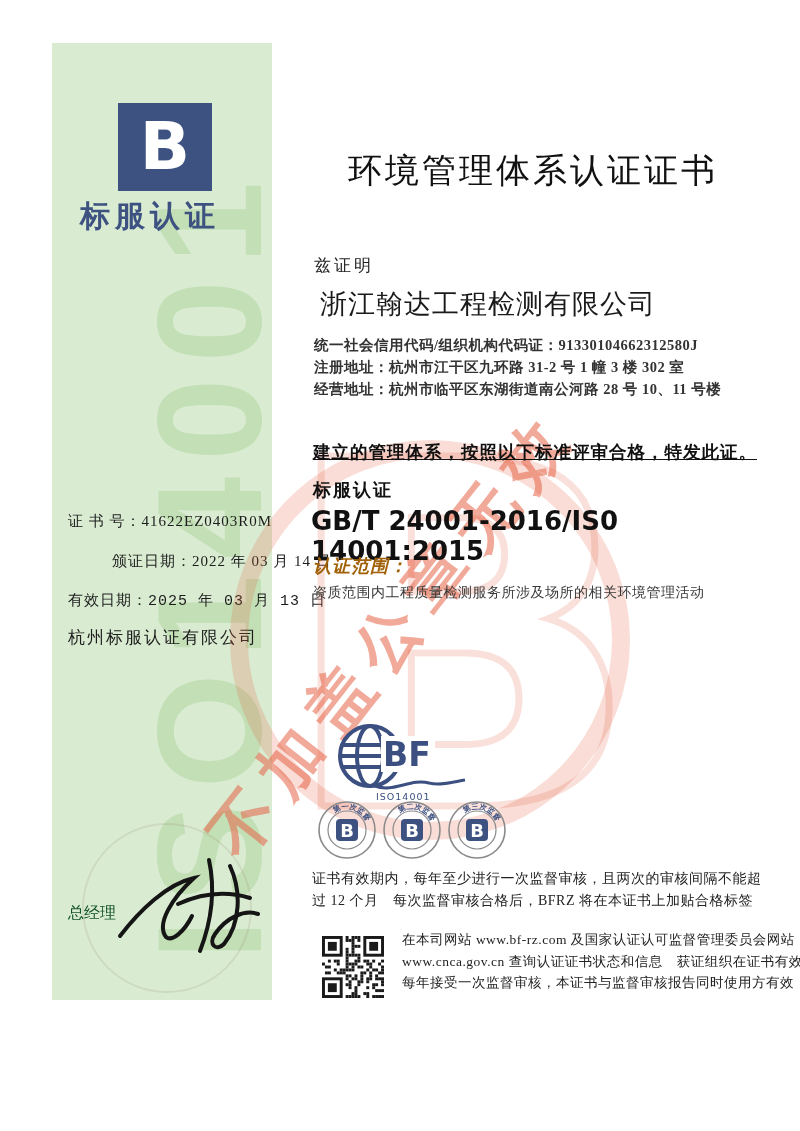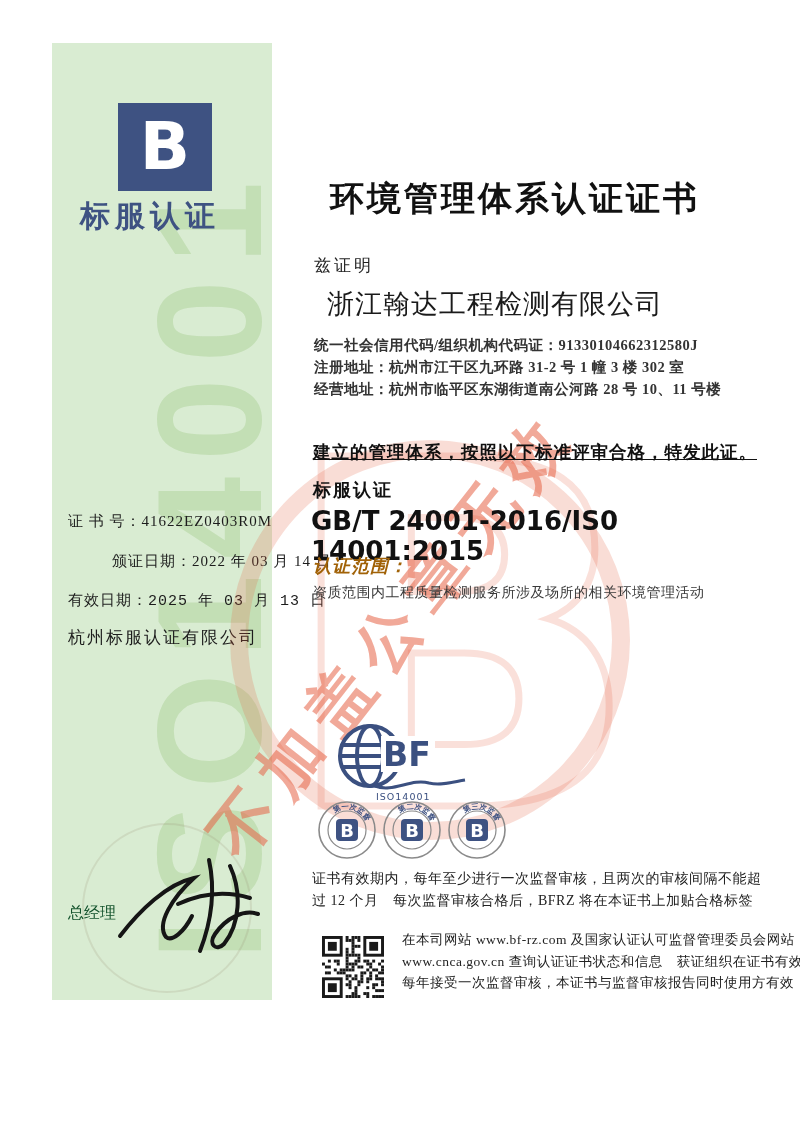--- a/index.html
+++ b/index.html
@@ -40,25 +40,25 @@
   .wm-bigb { position:absolute; left:250px; top:380px; width:420px; height:520px;
           font-family:"DejaVu Sans", sans-serif; font-weight:bold; font-size:480px;
           line-height:520px; text-align:center; color:transparent;
           -webkit-text-stroke:7px rgba(228,100,70,.20); }
   .wm-diagonal { position:absolute; left:110px; top:588px; width:560px; height:70px;
           transform:rotate(-52deg); transform-origin:center;
           font-family:"Liberation Serif", serif; font-size:64px; font-weight:600;
           letter-spacing:14px; color:rgba(230,98,70,.55); white-space:nowrap; }
 
   
-  .title { position:absolute; left:330px; top:148px; font-size:34px; font-weight:bold;
-          color:#111; letter-spacing:3px;margin-top:28px; }
+  .title { position:absolute; left:348px; top:148px; font-size:34px; font-weight:normal;
+          color:#111; letter-spacing:3px; }
   .certify { position:absolute; left:314px; top:254px; font-size:17px; color:#222;
           font-family:"Liberation Serif", serif; letter-spacing:3px; }
-  .company { position:absolute; left:327px; top:286px; font-size:27px; color:#1a1a1a;
+  .company { position:absolute; left:320px; top:286px; font-size:27px; color:#1a1a1a;
           letter-spacing:1px; }
   .addr { position:absolute; left:314px; font-size:14.5px; color:#333;
           font-family:"Liberation Serif", serif; font-weight:600; letter-spacing:.5px;
           white-space:nowrap; }
   .statement { position:absolute; left:313px; top:440px; font-size:17.5px; font-weight:bold;
           color:#111; letter-spacing:1px;text-decoration:underline; }
   .std-label { position:absolute; left:313px; top:478px; font-size:18px; font-weight:bold;
           color:#111; letter-spacing:2px; }
   .std-value { position:absolute; left:311px; top:506px; font-size:26px; font-weight:bold;
           color:#111; font-family:"DejaVu Sans", sans-serif; letter-spacing:0; }

